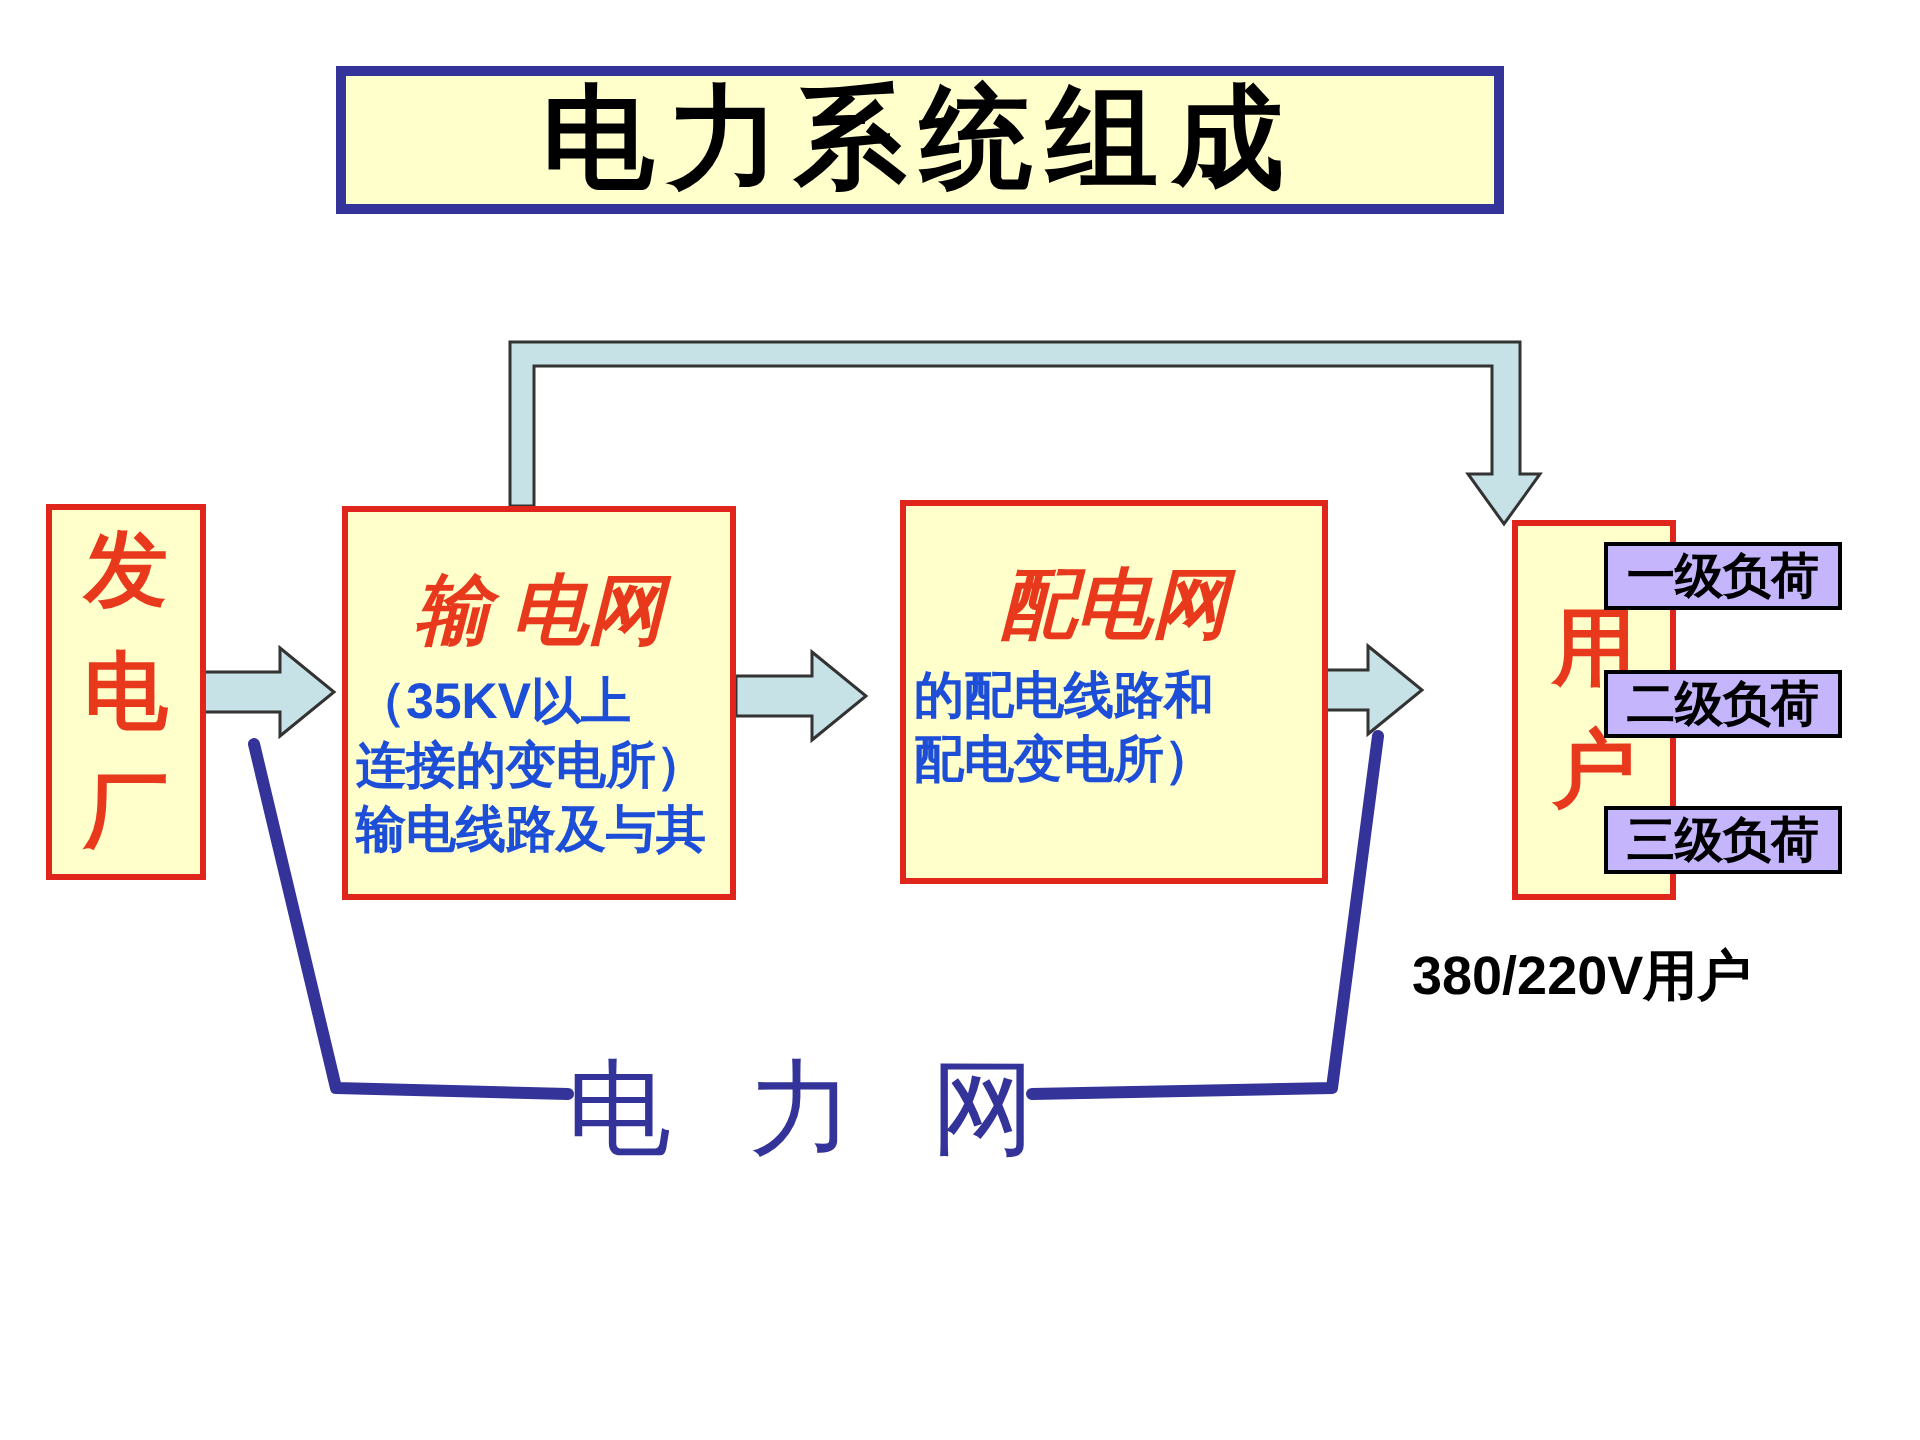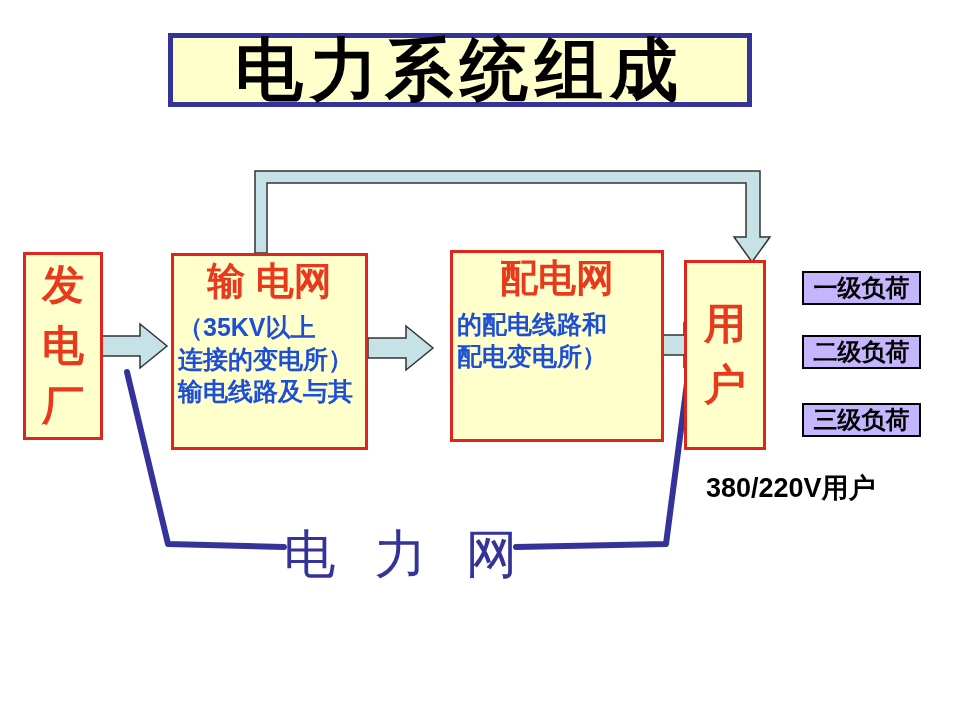--- a/index.html
+++ b/index.html
@@ -28,21 +28,21 @@
     top: 33px;
     width: 574px;
     height: 64px;
     background: #FFFFCC;
     border: 5px solid #333399;
     display: flex;
     align-items: center;
     justify-content: center;
   }
   .title-box .title-text {
-    font-size: 68px;
+    font-size: 56px;
     font-weight: bold;
     color: #000000;
     letter-spacing: 7px;
     white-space: nowrap;
   }
   .node {
     position: absolute;
     background: #FFFFCC;
     border: 3px solid #E0261C;
     box-sizing: border-box;
@@ -50,21 +50,21 @@
   .node-plant {
     left: 23px;
     top: 252px;
     width: 80px;
     height: 188px;
     display: flex;
     align-items: center;
     justify-content: center;
   }
   .node-user {
-    left: 684px;
+    left: 756px;
     top: 260px;
     width: 82px;
     height: 190px;
     display: flex;
     align-items: center;
     justify-content: center;
   }
   .vtext {
     width: 1.05em;
     font-size: 42px;
@@ -82,24 +82,26 @@
     text-align: center;
   }
   .node-dist {
     left: 450px;
     top: 250px;
     width: 214px;
     height: 192px;
     text-align: center;
   }
   .node-title {
+    margin-top: 24px;
     font-size: 38px;
     font-weight: bold;
     color: #E8391D;
     white-space: nowrap;
+    font-style: italic;
   }
   .node-desc {
     margin-top: 4px;
     padding: 0 4px;
     font-size: 25px;
     font-weight: bold;
     color: #1d4ed8;
     line-height: 1.28;
     text-align: left;
     white-space: nowrap;

